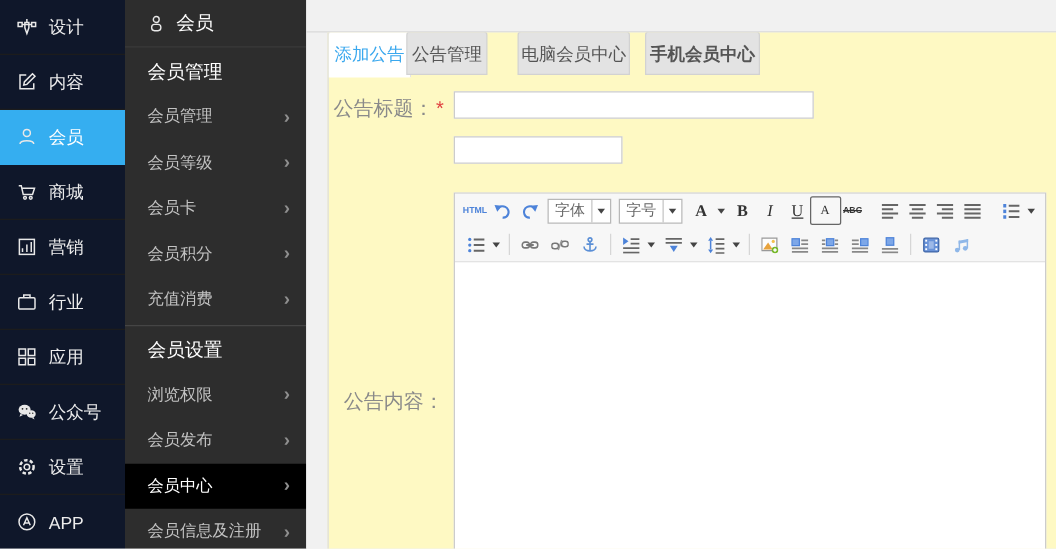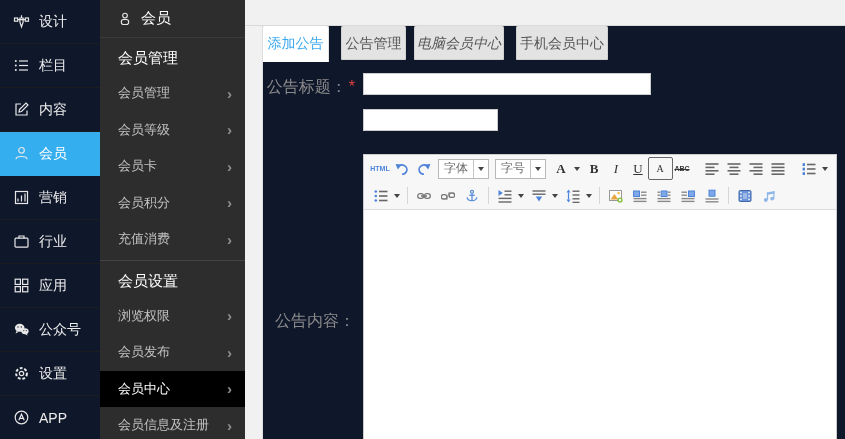--- a/index.html
+++ b/index.html
@@ -21,21 +21,21 @@
     color:#fff;font-size:15px;border-bottom:1px solid #3a3a3a}
   .s2-title{height:37px;min-height:37px;line-height:40px;padding-left:18px;color:#fff;font-size:15px}
   .s2-item{height:36.5px;min-height:36.5px;display:flex;align-items:center;
     padding:0 13px 0 18px;color:#c2c2c2;font-size:13px;cursor:pointer;box-sizing:border-box}
   .s2-item .chev{margin-left:auto;color:#8f8f8f;font-size:15px;font-weight:bold;line-height:1}
   .s2-item.active{background:#000000;color:#fff}
   .s2-sep{border-top:1px solid #454545;margin-top:2px}
   
   .main{flex:1;position:relative;background:#f1f1f1}
   .strip{position:absolute;top:0;left:0;right:0;height:25px;border-bottom:1px solid #d9d9d9}
-  .panel{position:absolute;left:17px;top:26px;right:0;bottom:0;background:#0f172a;
+  .panel{position:absolute;left:17px;top:26px;right:0;bottom:0;background:#fef9c3;
     border-left:1px solid #ddd;overflow:hidden}
   .tab{position:absolute;top:-1px;height:35px;line-height:35px;text-align:center;font-size:14px;
     background:#e3e3e3;border:1px solid #d2d2d2;border-radius:3px 3px 0 0;color:#555;
     cursor:pointer;box-sizing:border-box}
   .tab.active{background:#fff;border-color:#e4e4e4;border-bottom:none;color:#3aa8ee;height:37px}
   .f-label{position:absolute;left:0;width:92px;text-align:right;font-size:16px;color:#8a8a8a;white-space:nowrap}
   .req{color:#e04040;margin-left:2px}
   input.txt{position:absolute;height:20px;border:1px solid #ccc;font-size:13px;padding:0 4px;outline:none;background:#fff}
   #title-input{left:100px;top:47px;width:278px}
   #date-input{left:100px;top:83px;width:125px}
@@ -74,49 +74,44 @@
           <rect x="12.3" y="5" width="3.2" height="3.2"></rect>
           <line x1="4.7" y1="6.6" x2="12.3" y2="6.6"></line>
           <path d="M8.5 2.2 V5 M6.9 5 h3.2 v4.2 L8.5 13.8 L6.9 9.2 Z"></path>
         </svg>
       </span>
       <span>设计</span>
     </div>
     <div class="s1-item">
       <span class="s1-ic">
         <svg viewBox="0 0 17 17" width="17" height="17" fill="none" stroke="#e8e8e8" stroke-width="1.2">
-          <g fill="#e8e8e8" stroke="none">
-            <circle cx="2.8" cy="4" r="1"></circle>
-            <circle cx="2.8" cy="8.5" r="1"></circle>
-            <circle cx="2.8" cy="13" r="1"></circle>
-          </g>
-          <line x1="6" y1="4" x2="15" y2="4"></line>
-          <line x1="6" y1="8.5" x2="15" y2="8.5"></line>
-          <line x1="6" y1="13" x2="15" y2="13"></line>
-        </svg>
-      </span>
-      <span>栏目</span>
-    </div>
-    <div class="s1-item">
-      <span class="s1-ic">
-        <svg viewBox="0 0 17 17" width="17" height="17" fill="none" stroke="#e8e8e8" stroke-width="1.2">
           <path d="M14 9.5 V14 H3 V3 H8"></path>
           <path d="M6.5 8.5 L13 2 L15 4 L8.5 10.5 L6 11 Z"></path>
         </svg>
       </span>
       <span>内容</span>
     </div>
     <div class="s1-item active">
       <span class="s1-ic">
         <svg viewBox="0 0 17 17" width="17" height="17" fill="none" stroke="#e8e8e8" stroke-width="1.2">
           <circle cx="8.5" cy="5.3" r="2.8"></circle>
           <path d="M3 14.2 C3 10.6 14 10.6 14 14.2"></path>
         </svg>
       </span>
       <span>会员</span>
+    </div>
+    <div class="s1-item">
+      <span class="s1-ic">
+        <svg viewBox="0 0 17 17" width="17" height="17" fill="none" stroke="#e8e8e8" stroke-width="1.2">
+          <path d="M2 3.5 H4 L5.6 10.5 H13 L14.6 5.5 H4.5"></path>
+          <circle cx="7" cy="13.2" r="1.1"></circle>
+          <circle cx="11.6" cy="13.2" r="1.1"></circle>
+        </svg>
+      </span>
+      <span>商城</span>
     </div>
     <div class="s1-item">
       <span class="s1-ic">
         <svg viewBox="0 0 17 17" width="17" height="17" fill="none" stroke="#e8e8e8" stroke-width="1.2">
           <rect x="2.5" y="2.5" width="12" height="12"></rect>
           <path d="M5 12.5 V9.5 M8.5 12.5 V6.5 M12 12.5 V4.5"></path>
         </svg>
       </span>
       <span>营销</span>
     </div>
@@ -230,23 +225,23 @@
         <span class="chev">›</span>
       </div>
     </div>
 </div>
 
 <div class="main">
   <div class="strip"></div>
   <div class="panel">
     <div id="tabbar">
         <div class="tab active" style="left: -1px; width: 67px;">添加公告</div>
-        <div class="tab" style="left: 78px; width: 65px;">公告管理</div>
-        <div class="tab" style="left: 151px; width: 90px; font-style: italic;">电脑会员中心</div>
-        <div class="tab" style="left: 253px; width: 92px;">手机会员中心</div>
+        <div class="tab" style="left: 62px; width: 65px;">公告管理</div>
+        <div class="tab" style="left: 151px; width: 90px;">电脑会员中心</div>
+        <div class="tab" style="left: 253px; width: 92px; font-weight: bold;">手机会员中心</div>
       </div>
 
     <div class="f-label" style="top:51px"><span>公告标题：</span><span class="req">*</span></div>
     <input class="txt" id="title-input" value="" style="">
 
     <input class="txt" id="date-input" value="" style="">
 
     <div class="f-label" style="top:285px"><span>公告内容：</span></div>
 
     <div class="editor">

